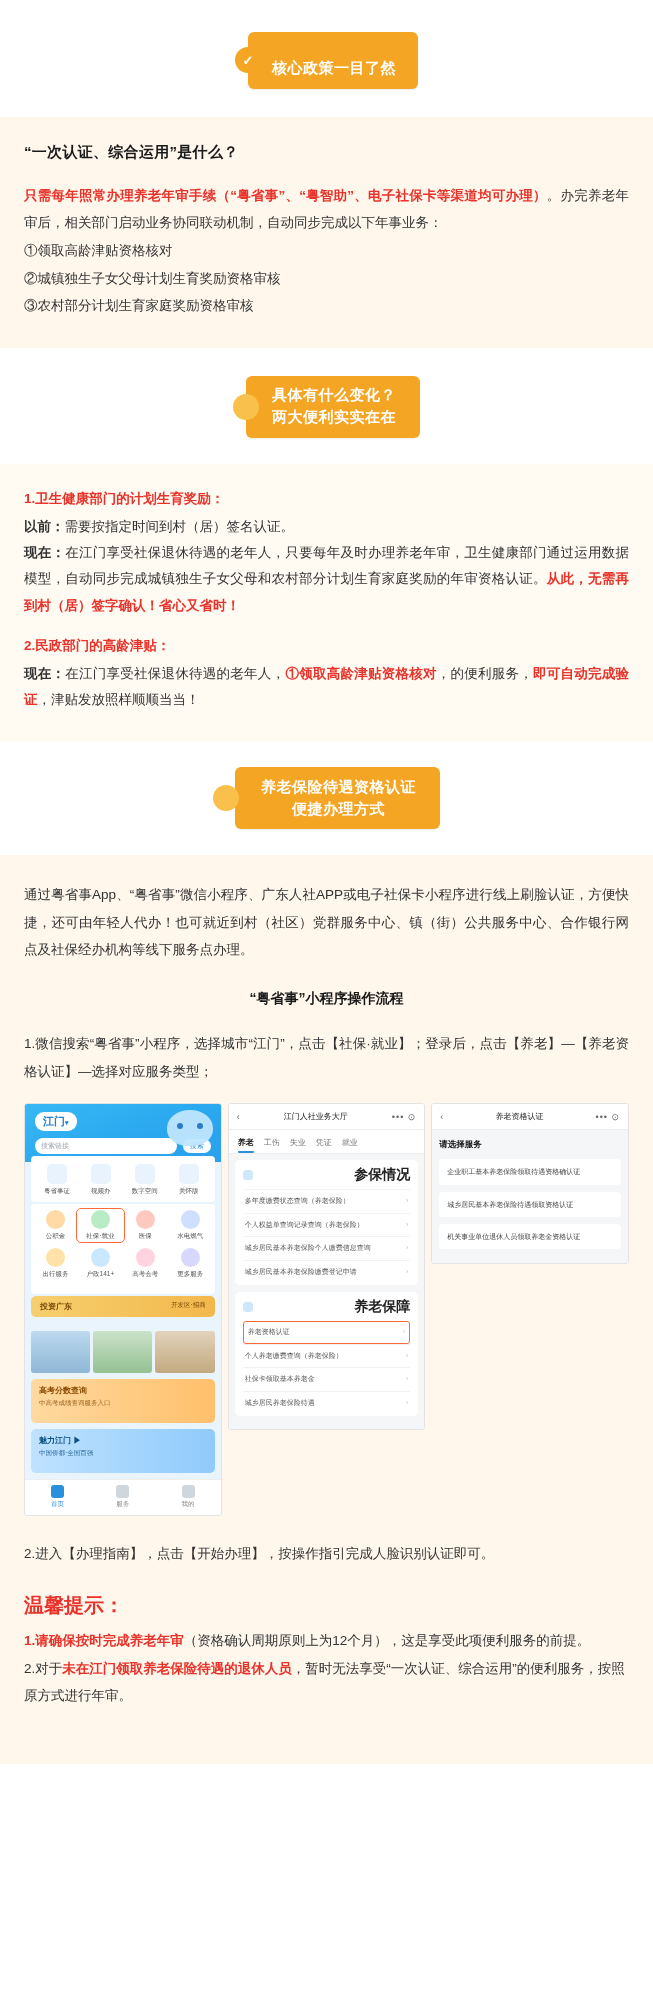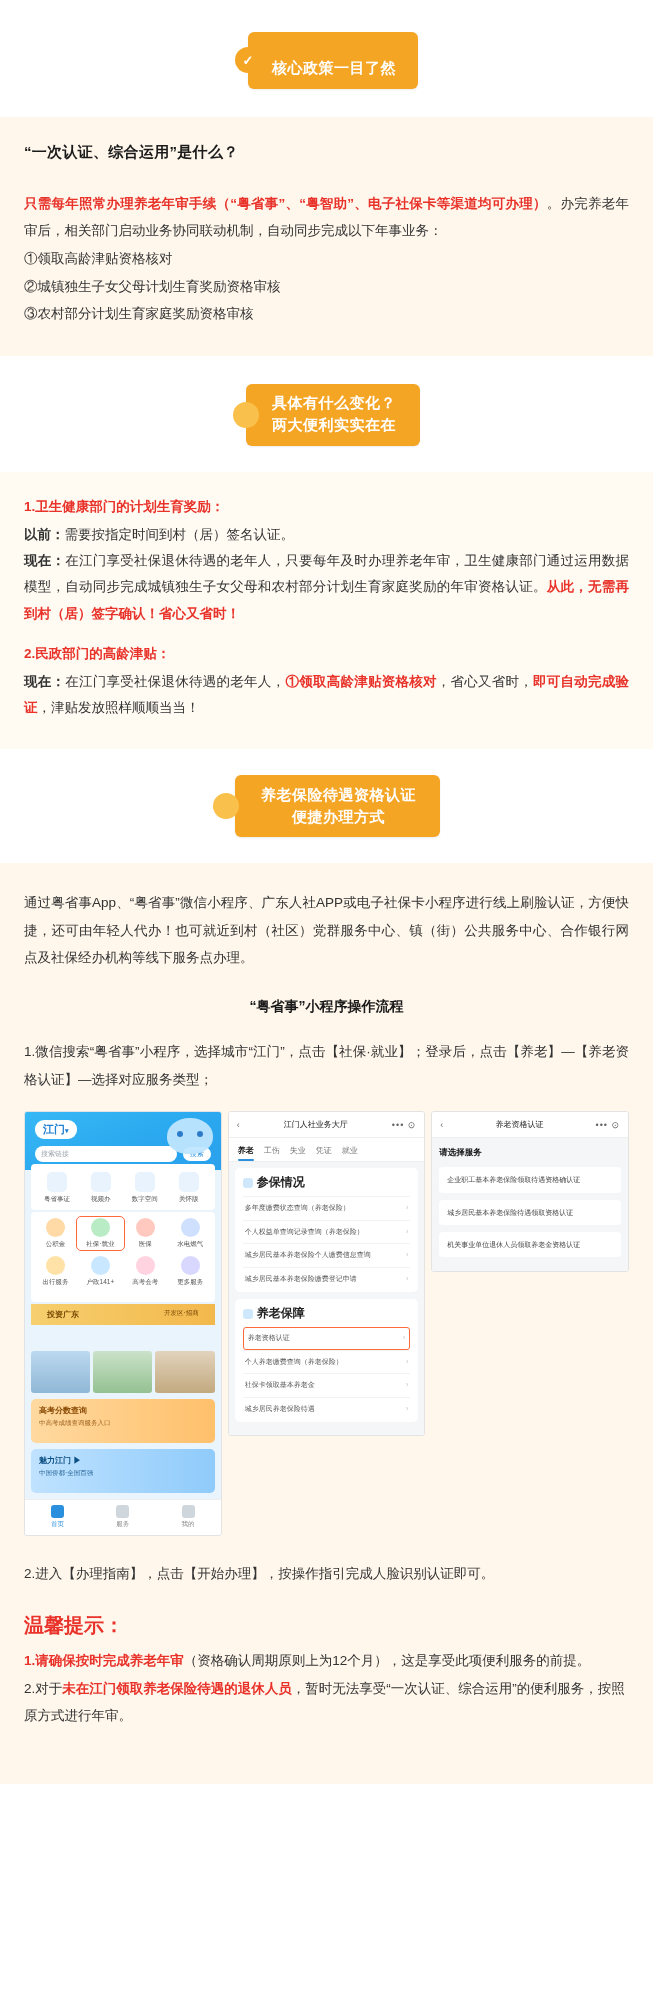--- a/index.html
+++ b/index.html
@@ -46,21 +46,21 @@
   .band {
     background: #FFF7EC;
     padding: 26px 24px 28px;
   }
   .band.light { background: #FFFAF2; }
 
   .q-title {
     font-size: 15px;
     font-weight: bold;
     color: #1a1a1a;
-    margin-bottom: 28px;
+    margin-bottom: 20px;
     letter-spacing: .3px;
   }
   p.body {
     font-size: 13.5px;
     line-height: 2.05;
     color: #333;
     text-align: justify;
   }
   p.body.tight { line-height: 1.95; }
   .red { color: #E8322A; font-weight: bold; }
@@ -144,23 +144,23 @@
     background: #e8f3fd;
   }
   .p1-grid {
     display: flex; flex-wrap: wrap; background: #fff; margin: 0 6px;
     border-radius: 4px; padding: 6px 2px 8px; position: relative; top: -4px;
   }
   .p1-cell { width: 25%; text-align: center; font-size: 6.5px; color: #555; margin-bottom: 7px; position: relative; }
   .p1-cell .ci { width: 19px; height: 19px; border-radius: 50%; margin: 0 auto 3px; }
   .p1-cell.hl { outline: 1.4px solid #ff6a3d; outline-offset: 1px; border-radius: 3px; }
   .p1-banner {
-    margin: 0 6px 24px; border-radius: 0; overflow: hidden;
+    margin: 0 6px 12px; border-radius: 5px; overflow: hidden;
     background: linear-gradient(90deg,#f6cf6e,#f3b84c);
-    padding: 5px 16px; color: #7a4a06; font-size: 8px; font-weight: bold;
+    padding: 5px 9px; color: #7a4a06; font-size: 8px; font-weight: bold;
     position: relative; top: -2px;
   }
   .p1-photos { display: flex; gap: 3px; margin: 4px 6px 6px; }
   .p1-photos div { flex: 1; height: 42px; border-radius: 3px; }
   .p1-card {
     margin: 0 6px 6px; border-radius: 5px; padding: 6px 8px;
     font-size: 8px; font-weight: bold; position: relative; height: 44px;
   }
   .p1-card.orange { background: linear-gradient(90deg,#ffd9a0,#ffc06b); color: #8a4b05; }
   .p1-card.blue { background: linear-gradient(90deg,#bfe2ff,#8fcbfb); color: #0c4f82; }
@@ -187,21 +187,21 @@
     display: flex; gap: 10px; padding: 7px 9px 5px; background: #fff;
     font-size: 8px; color: #777; border-bottom: 1px solid #f0f0f0;
   }
   .p2-tabs .on { color: #111; font-weight: bold; position: relative; }
   .p2-tabs .on:after {
     content: ""; position: absolute; left: 0; right: 0; bottom: -5px;
     height: 2px; background: #2a8fdc; border-radius: 2px;
   }
   .p2-body { background: #f4f6f8; padding: 6px; }
   .p2-group { background: #fff; border-radius: 5px; padding: 6px 8px 2px; margin-bottom: 7px; }
-  .p2-gtitle { font-size: 12px; font-weight: bold; color: #222; margin-bottom: 5px; display: flex; align-items: center; gap: 4px; }
+  .p2-gtitle { font-size: 14px; font-weight: bold; color: #222; margin-bottom: 5px; display: flex; align-items: center; gap: 4px; justify-content: space-between; }
   .p2-gtitle .gi { width: 10px; height: 10px; border-radius: 3px; background: #cfe7fa; }
   .p2-row {
     font-size: 7px; color: #555; line-height: 1.5;
     padding: 6px 2px; border-top: 1px solid #f2f2f2;
     display: flex; justify-content: space-between; gap: 6px;
   }
   .p2-row:first-of-type { border-top: none; }
   .p2-row .arr { color: #c4c4c4; font-size: 7px; }
   .p2-row.hl { border: 1.3px solid #ff6a3d; border-radius: 3px; padding: 5px 4px; }
   .p3-body { background: #f4f6f8; padding: 7px; }
@@ -246,21 +246,21 @@
     <div class="sub-h">1.卫生健康部门的计划生育奖励：</div>
     <p class="body tight">
       <span class="bold">以前：</span><span>需要按指定时间到村（居）签名认证。</span>
     </p>
     <p class="body tight">
       <span class="bold">现在：</span><span>在江门享受社保退休待遇的老年人，只要每年及时办理养老年审，卫生健康部门通过运用数据模型，自动同步完成城镇独生子女父母和农村部分计划生育家庭奖励的年审资格认证。</span><span class="red">从此，无需再到村（居）签字确认！省心又省时！</span>
     </p>
     <div class="gap"></div>
     <div class="sub-h">2.民政部门的高龄津贴：</div>
     <p class="body tight">
-      <span class="bold">现在：</span><span>在江门享受社保退休待遇的老年人，</span><span class="red">①领取高龄津贴资格核对</span><span>，省心又省时，</span><span class="red">即可自动完成验证</span><span>，津贴发放照样顺顺当当！</span>
+      <span class="bold">现在：</span><span>在江门享受社保退休待遇的老年人，</span><span class="red">①领取高龄津贴资格核对</span><span>，的便利服务，</span><span class="red">即可自动完成验证</span><span>，津贴发放照样顺顺当当！</span>
     </p>
   </div>
 
   <div class="pill-wrap s3">
     <span class="dot plain"></span>
     <span class="pill two-line">
       <span>养老保险待遇资格认证</span><br>
       <span>便捷办理方式</span>
     </span>
   </div>

